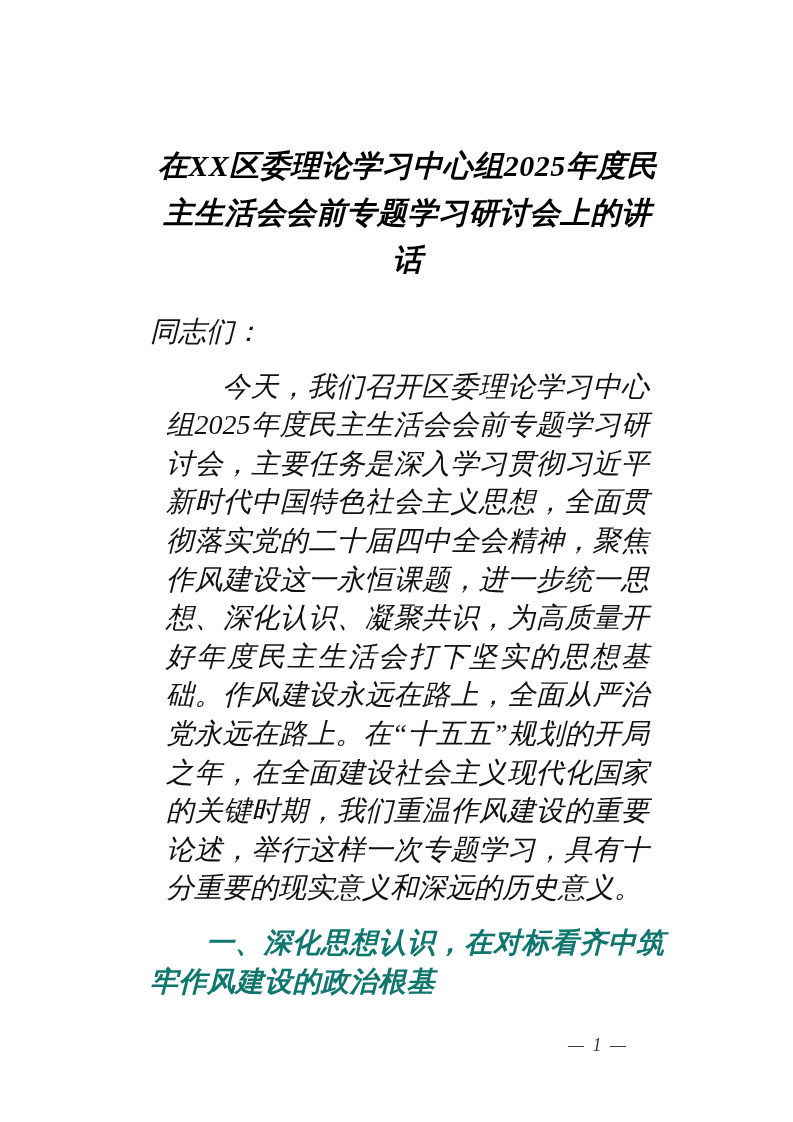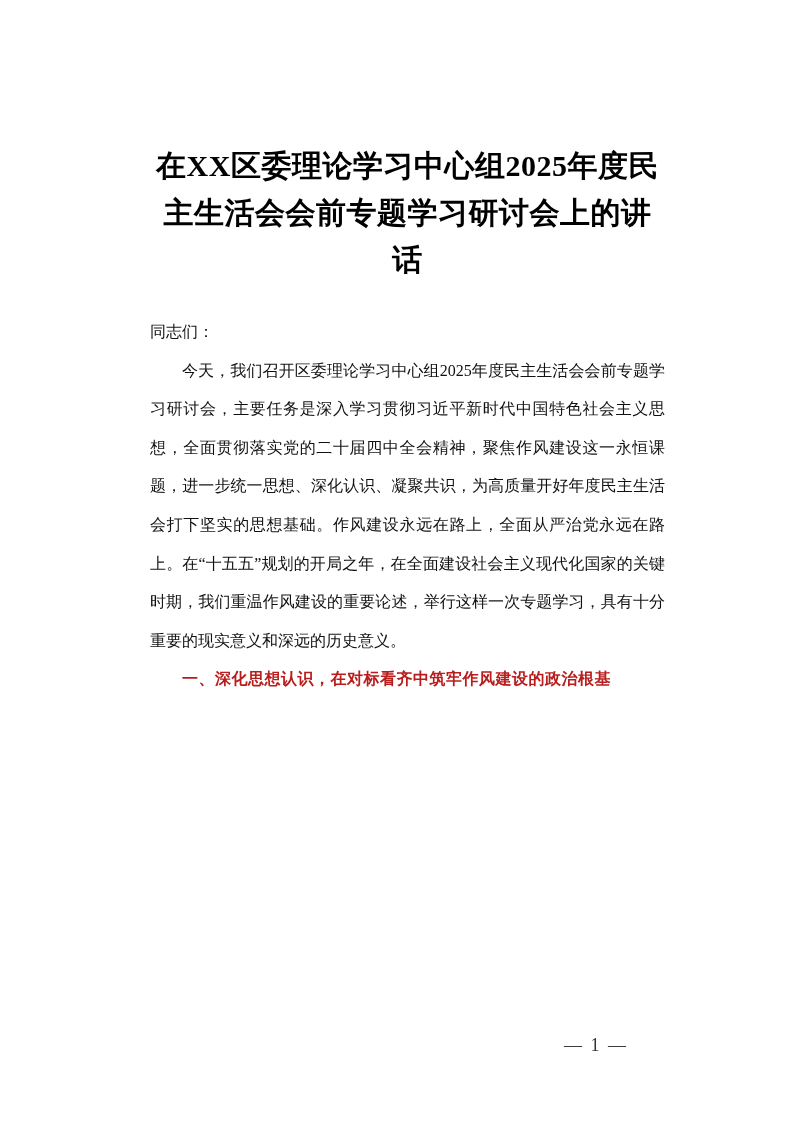--- a/index.html
+++ b/index.html
@@ -11,49 +11,50 @@
     position: relative;
     width: 709px;
     height: 1122px;
     margin: 0 auto;
     background: #ffffff;
     box-sizing: border-box;
     padding: 142px 86px 0 108px;
     color: #000000;
     font-family: "Liberation Serif", "DejaVu Serif", serif;
     overflow: hidden;
+    font-style: italic;
   }
   .doc-title {
     margin: 0 0 30px 0;
     font-size: 30px;
     font-weight: 700;
     line-height: 47px;
     text-align: center;
     letter-spacing: 0.5px;
     color: #000000;
   }
   .doc-body {
-    font-size: 16px;
+    font-size: 28px;
     line-height: 38.6px;
     text-align: justify;
     color: #111111;
   }
   .greeting {
     margin: 0;
     text-indent: 0;
   }
   .para {
-    margin: 0;
+    margin: 16px;
     text-indent: 2em;
   }
   .heading {
     margin: 0;
     text-indent: 2em;
     font-weight: 700;
-    color: #b91c1c;
+    color: #0f766e;
     font-family: "Liberation Sans", "DejaVu Sans", sans-serif;
     letter-spacing: 0.5px;
   }
   .footer {
     position: absolute;
     right: 123px;
     bottom: 66px;
     font-size: 18px;
     color: #333333;
     font-family: "Liberation Serif", "DejaVu Serif", serif;

